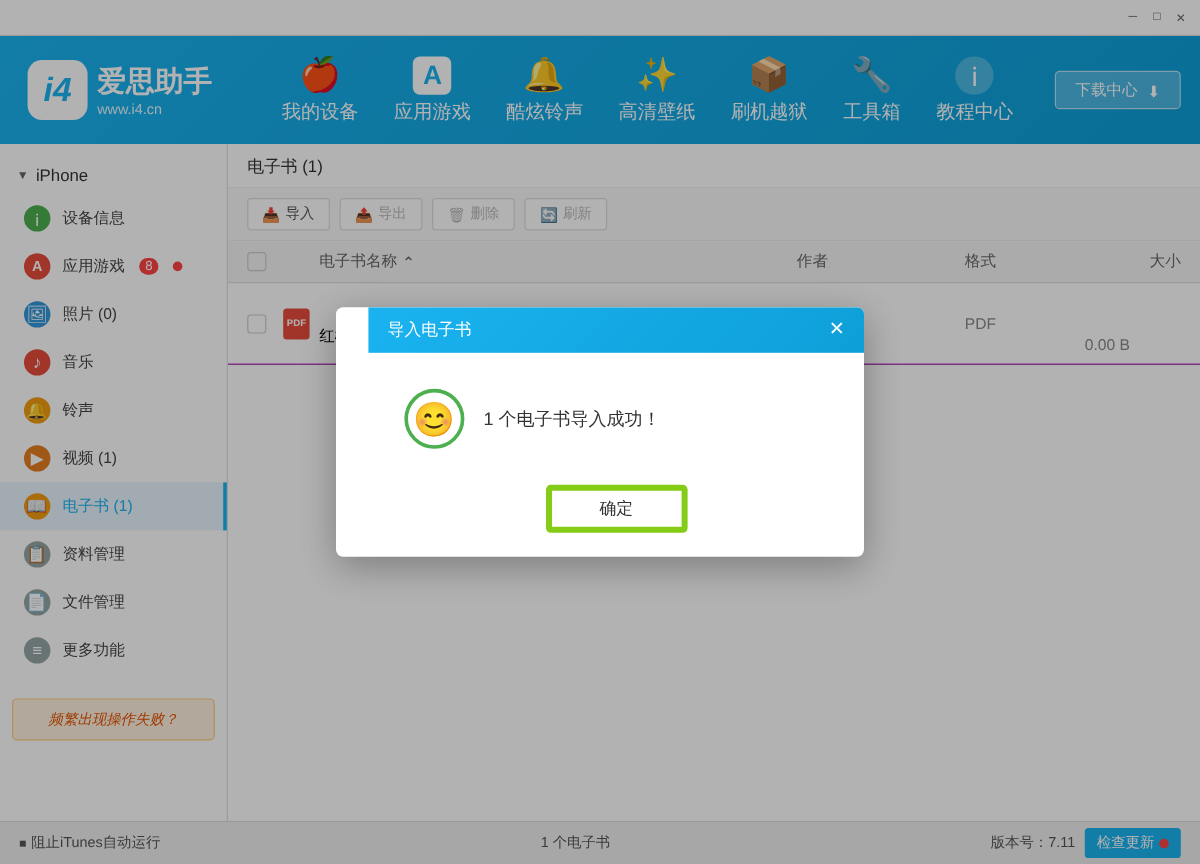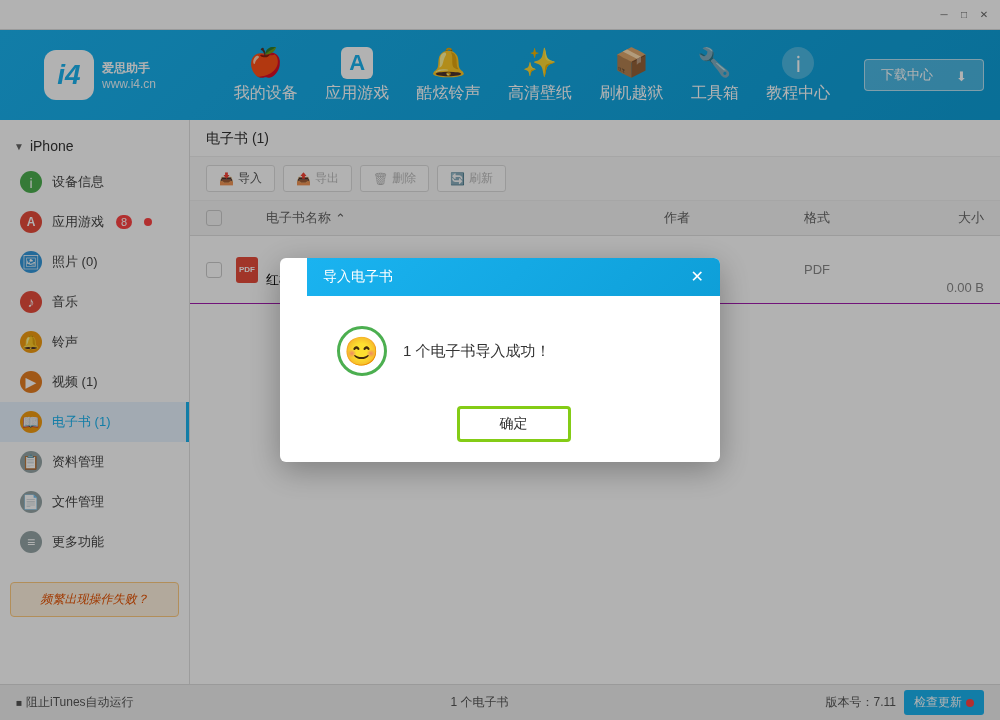--- a/index.html
+++ b/index.html
@@ -45,21 +45,21 @@
       gap: 8px;
     }
     .logo-icon {
       width: 50px; height: 50px;
       background: #fff;
       border-radius: 12px;
       display: flex; align-items: center; justify-content: center;
       font-size: 28px; color: #1ab3f0; font-weight: bold; font-style: italic;
     }
     .logo-text { color: #fff; }
-    .logo-text .main { font-size: 12px; font-weight: bold; }
+    .logo-text .main { font-size: 24px; font-weight: bold; }
     .logo-text .sub { font-size: 12px; opacity: 0.9; }
 
     .nav-icons {
       flex: 1;
       display: flex;
       align-items: center;
       justify-content: space-around;
       padding: 0 20px;
     }
     .nav-item {
@@ -80,21 +80,21 @@
       padding-right: 16px;
     }
     .download-btn {
       background: rgba(255,255,255,0.25);
       border: 1px solid rgba(255,255,255,0.6);
       color: #fff;
       padding: 6px 16px;
       border-radius: 4px;
       cursor: pointer;
       font-size: 13px;
-      display: flex; align-items: flex-end; gap: 23px;
+      display: flex; align-items: flex-end; gap: 8px;
     }
 
     
     .main-layout {
       display: flex;
       height: calc(720px - 30px - 90px - 36px);
       background: #f5f5f5;
     }
 
     
@@ -207,21 +207,21 @@
       align-items: center;
       padding: 8px 16px;
       border-bottom: 1px solid #a21caf;
       font-size: 13px;
     }
     .table-row .col-check { width: 30px; flex-shrink: 0; }
     .table-row .col-icon { width: 30px; flex-shrink: 0; }
     .table-row .col-name { flex: 1; margin-top: 21px; }
     .table-row .col-author { width: 140px; flex-shrink: 0; color: #888; }
     .table-row .col-format { width: 100px; flex-shrink: 0; color: #888; }
-    .table-row .col-size { width: 80px; flex-shrink: 0; text-align: right; color: #888; margin-top: 36px; }
+    .table-row .col-size { width: 80px; flex-shrink: 0; color: #888; margin-top: 36px; }
 
     .pdf-icon {
       width: 22px; height: 26px;
       background: #e74c3c;
       border-radius: 3px;
       display: flex; align-items: center; justify-content: center;
       font-size: 8px; color: #fff; font-weight: bold;
     }
 
     
@@ -309,21 +309,21 @@
       font-size: 15px;
       color: #333;
     }
     .modal-footer {
       padding: 10px 30px 20px;
       display: flex;
       justify-content: center;
     }
     .confirm-btn {
       background: #fff;
-      border: 3px solid #84cc16;
+      border: 5px solid #84cc16;
       border-radius: 4px;
       padding: 6px 40px;
       font-size: 14px;
       cursor: pointer;
       color: #333;
       text-align: center;
     }
 
     
     .checkbox {

